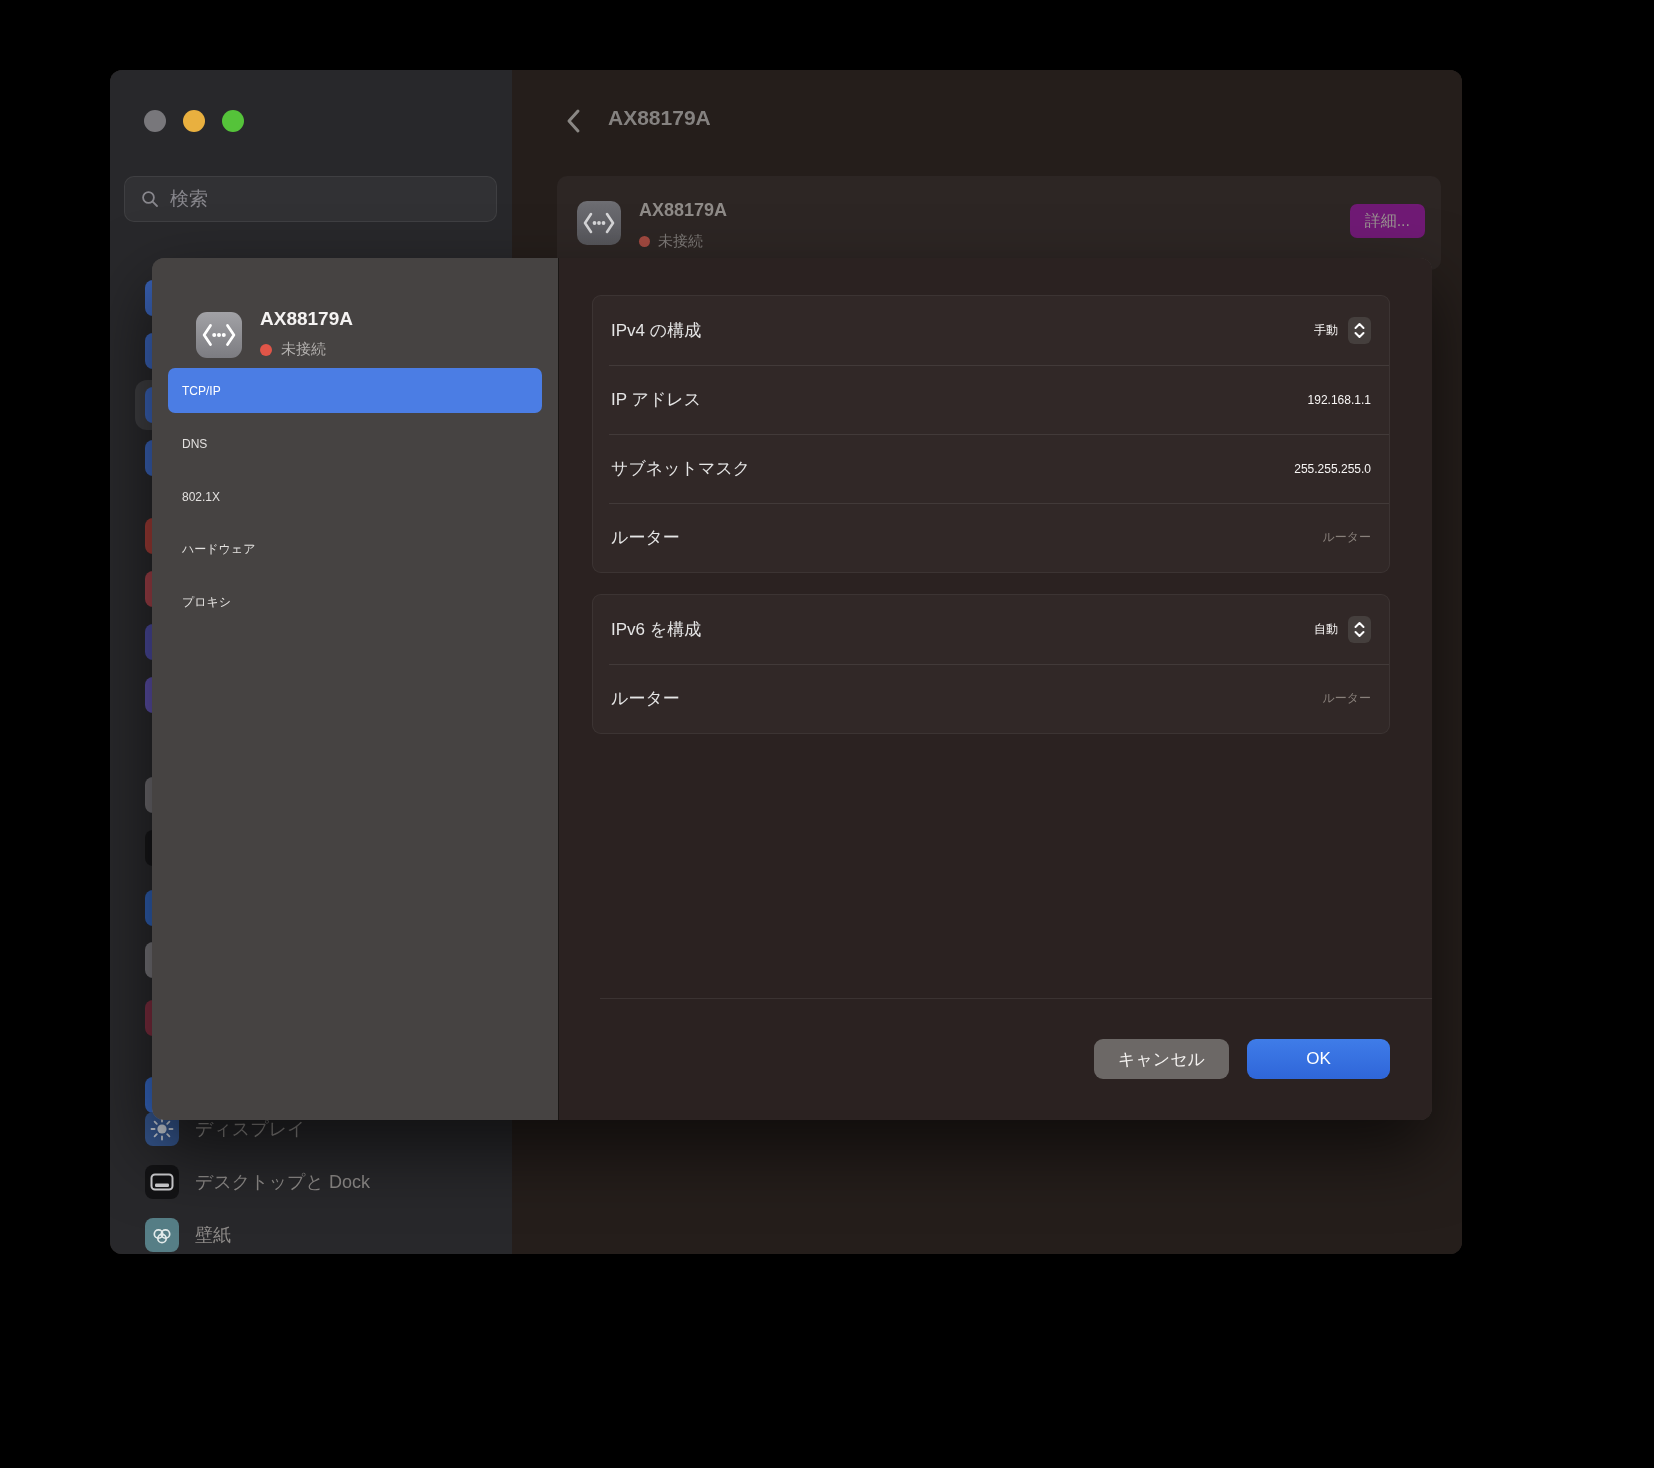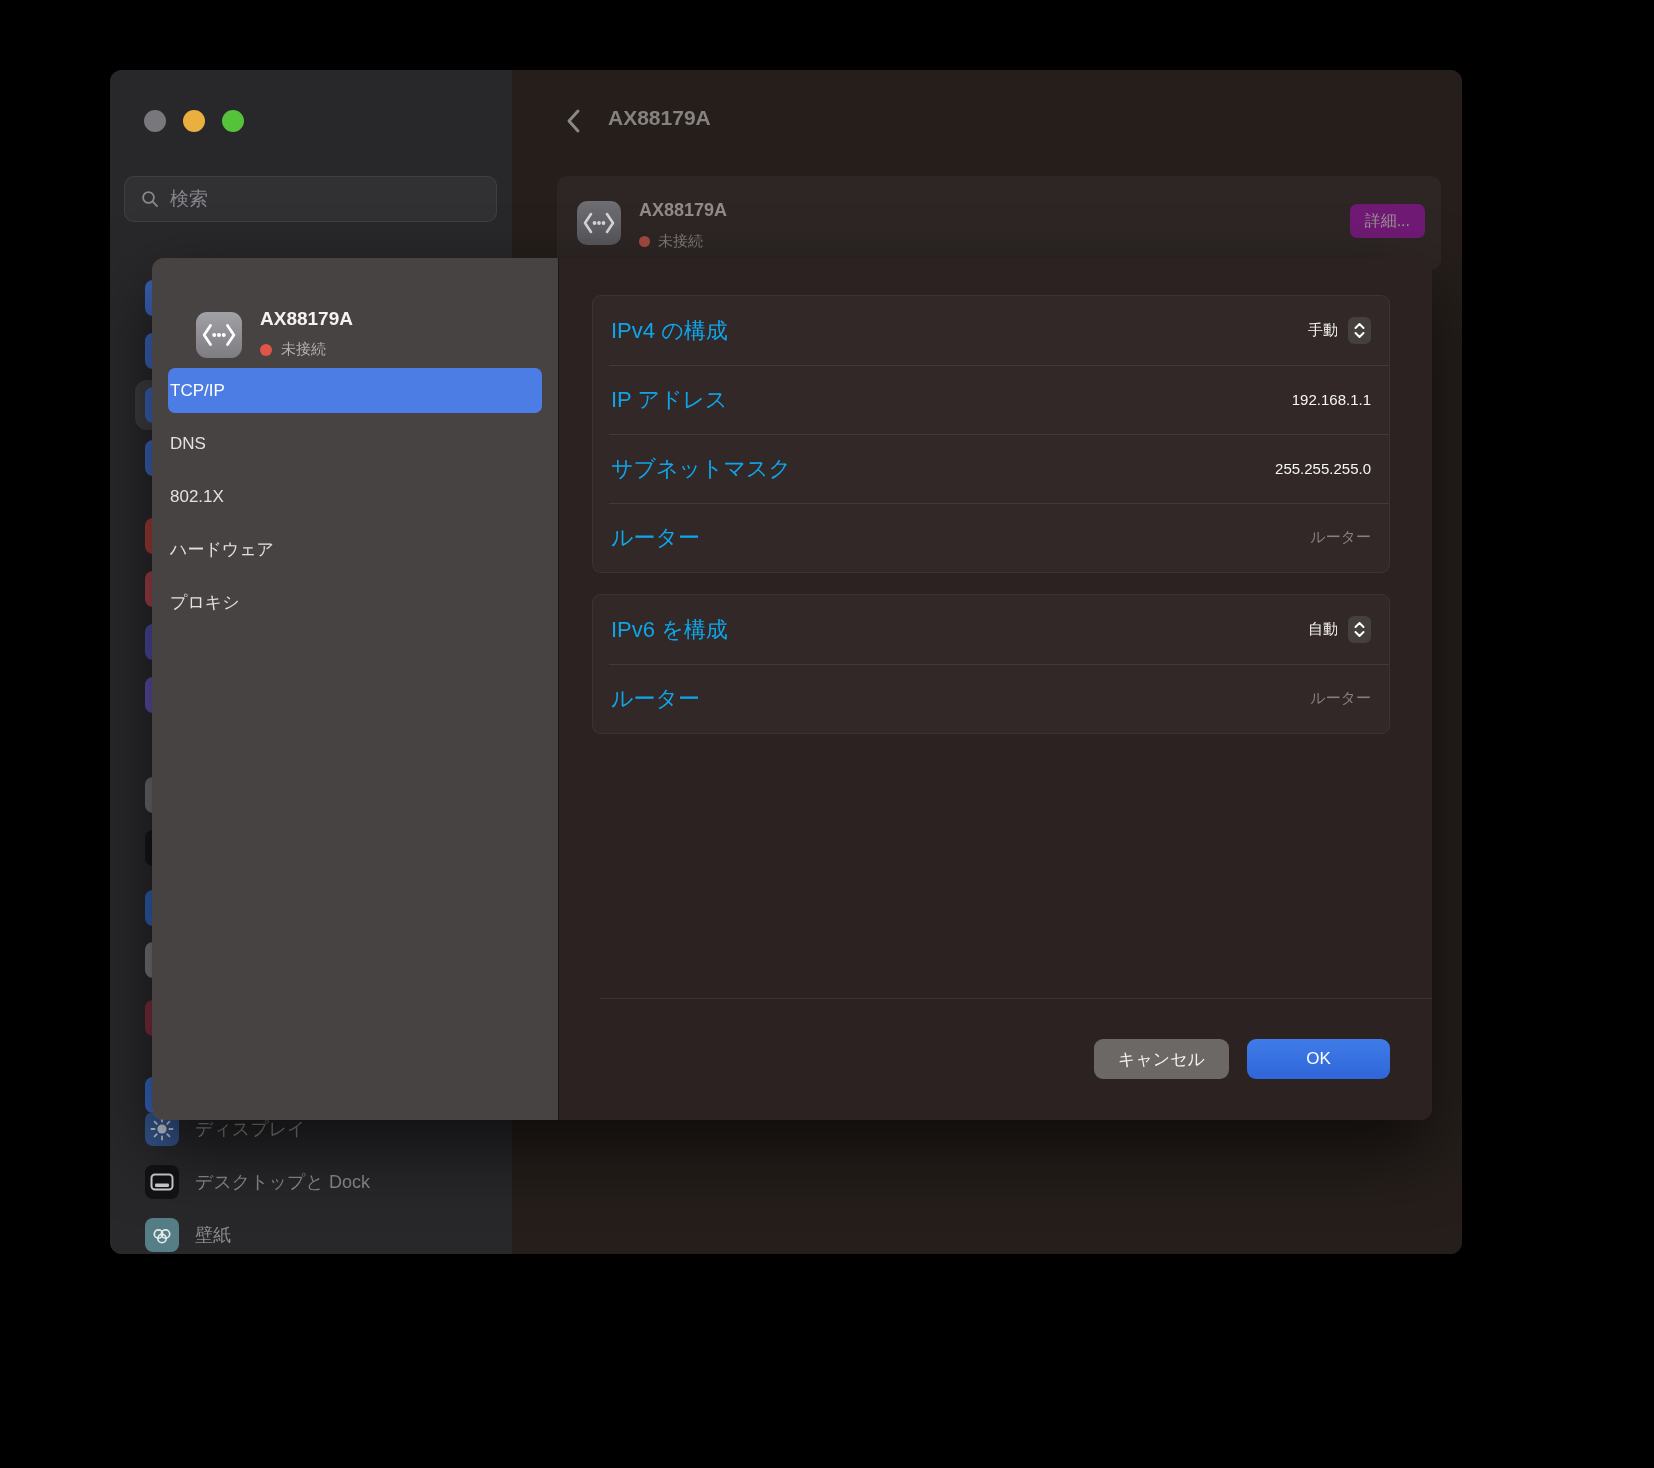--- a/index.html
+++ b/index.html
@@ -82,38 +82,38 @@
   .sl-icon{
     position:absolute;left:44px;top:54px;width:46px;height:46px;border-radius:11px;
     background:linear-gradient(#a2a2a6,#7c7c81);display:flex;align-items:center;justify-content:center;
   }
   .sl-name{position:absolute;left:108px;top:50px;font-size:19px;font-weight:bold;color:#f5f3f2;}
   .sl-status{position:absolute;left:108px;top:82px;display:flex;align-items:center;gap:9px;}
   .sl-status .dot{width:12px;height:12px;border-radius:50%;background:#e05548;}
   .sl-status .txt{font-size:15px;color:#b3b0ae;}
   .nav{position:absolute;left:16px;right:16px;top:110px;}
   .nav-item{
-    height:45px;border-radius:7px;display:flex;align-items:center;padding-left:2px;
-    font-size:17px;color:#e3e1df;margin-bottom:8px;cursor:default;
+    height:45px;border-radius:7px;display:flex;align-items:center;padding-left:14px;
+    font-size:12px;color:#e3e1df;margin-bottom:8px;cursor:default;
   }
   .nav-item.selected{background:#4b7de4;color:#fff;}
 
   .sheet-right{flex:1;background:#2b2221;position:relative;}
   .group{
     margin-left:33px;width:798px;border-radius:9px;box-sizing:border-box;
     background:rgba(255,255,255,0.030);border:1px solid rgba(255,255,255,0.055);
   }
   .group.first{margin-top:37px;}
   .group.second{margin-top:21px;}
   .row{height:69px;display:flex;align-items:center;justify-content:space-between;padding:0 18px;position:relative;}
   .row + .row::before{
     content:"";position:absolute;left:16px;right:0;top:0;height:1px;background:rgba(255,255,255,0.085);
   }
-  .row-label{font-size:22px;color:#0ea5e9;}
-  .row-value{font-size:15px;color:#f7f5f4;text-align:right;}
+  .row-label{font-size:17px;color:#e5e5e5;}
+  .row-value{font-size:12px;color:#f7f5f4;text-align:right;}
   .row-value.placeholder{color:#89807b;}
   .select-control{display:flex;align-items:center;gap:10px;}
   .stepper{
     width:23px;height:27px;border-radius:6px;background:#453f3d;
     display:flex;align-items:center;justify-content:center;flex:none;
   }
 
   .sheet-footer{
     position:absolute;left:0;right:0;top:740px;height:121px;border-top:1px solid rgba(255,255,255,0.08);
     display:flex;align-items:center;justify-content:flex-end;gap:18px;padding-right:42px;box-sizing:border-box;margin-left:41px;

